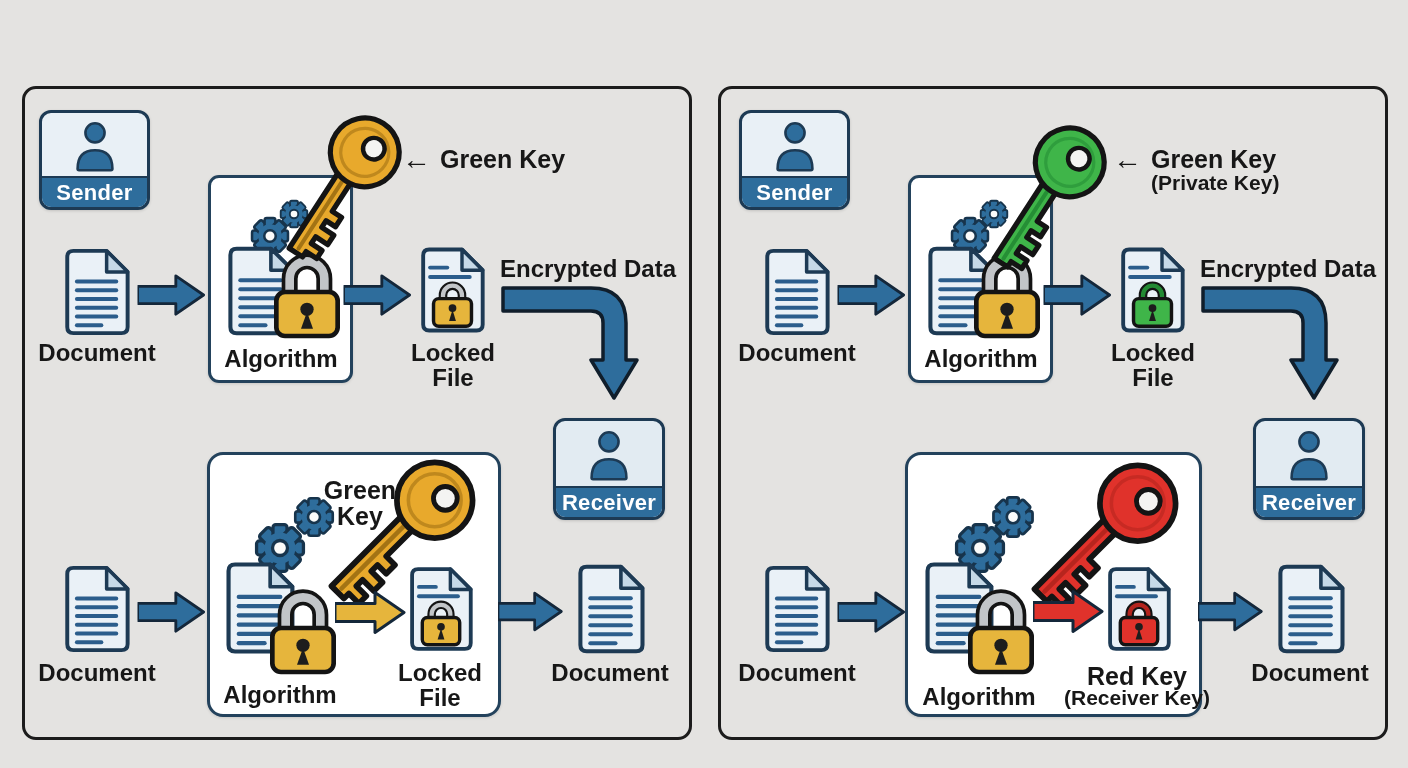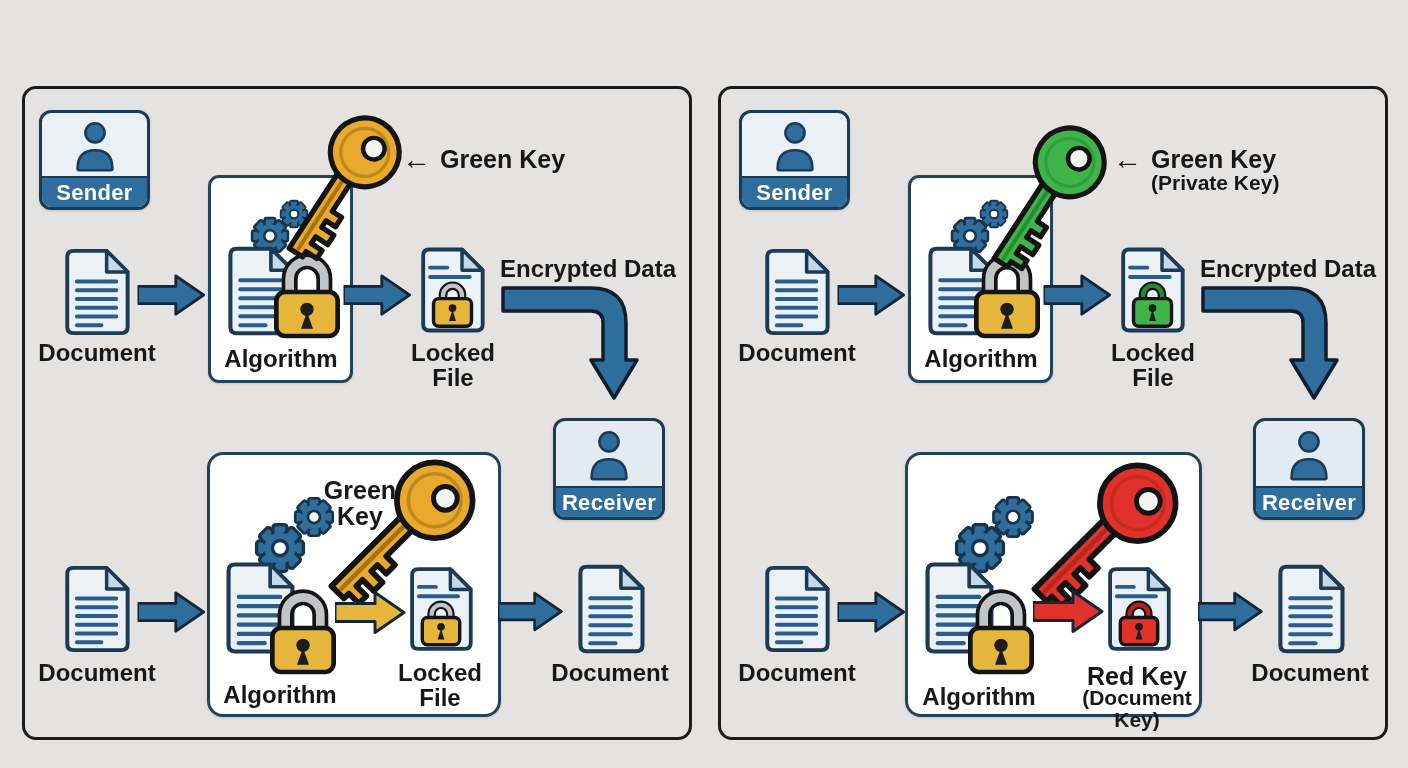--- a/index.html
+++ b/index.html
@@ -377,21 +377,21 @@
       <svg class="fit" viewBox="0 0 72 46">
         <use href="#sym-barrow" style="--arrow-fill:var(--red)"></use>
       </svg>
     </div>
   <div class="abs" style="left:1105px;top:563px;width:68px;height:92px">
       <svg class="fit" viewBox="0 0 80 100">
         <use href="#sym-lockedfile" style="--lf-lock:var(--red);--lf-shackle:var(--red-dark)"></use>
       </svg>
     </div>
   <div class="lbl" style="left:1066px;top:663px;width:142px;font-size:25px">Red Key</div>
-  <div class="lbl" style="left:1058px;top:687px;width:158px;font-size:21px">(Document Key)</div>
+  <div class="lbl" style="left:1058px;top:687px;width:158px;font-size:21px">(Receiver Key)</div>
   <div class="lbl" style="left:909px;top:684px;width:140px">Algorithm</div>
 
   <div class="abs" style="left:1198px;top:590px;width:66px;height:43px">
       <svg class="fit" viewBox="0 0 72 46">
         <use href="#sym-barrow"></use>
       </svg>
     </div>
   <div class="abs" style="left:1275px;top:563px;width:72px;height:92px">
       <svg class="fit" viewBox="0 0 80 100">
         <use href="#sym-doc"></use>

